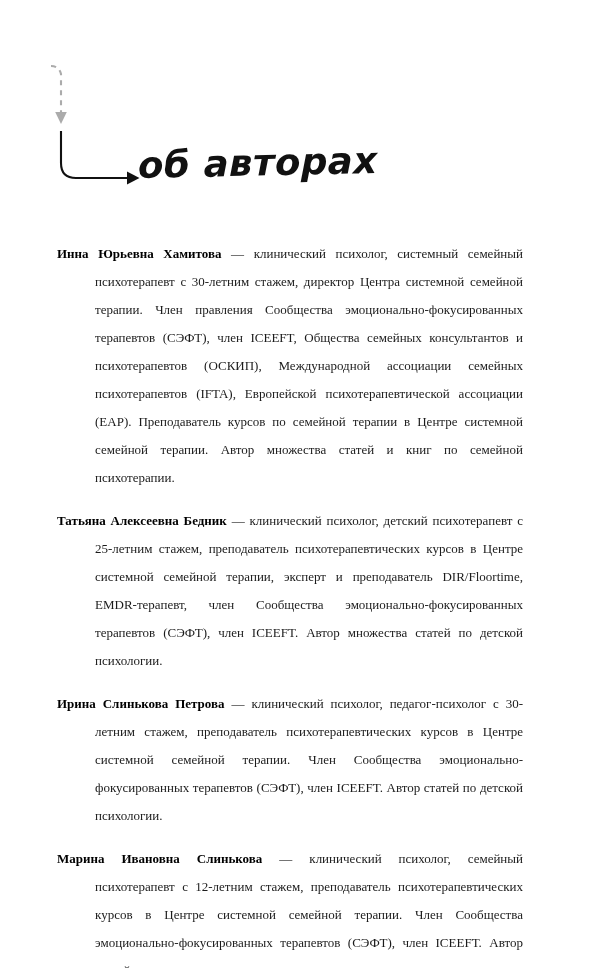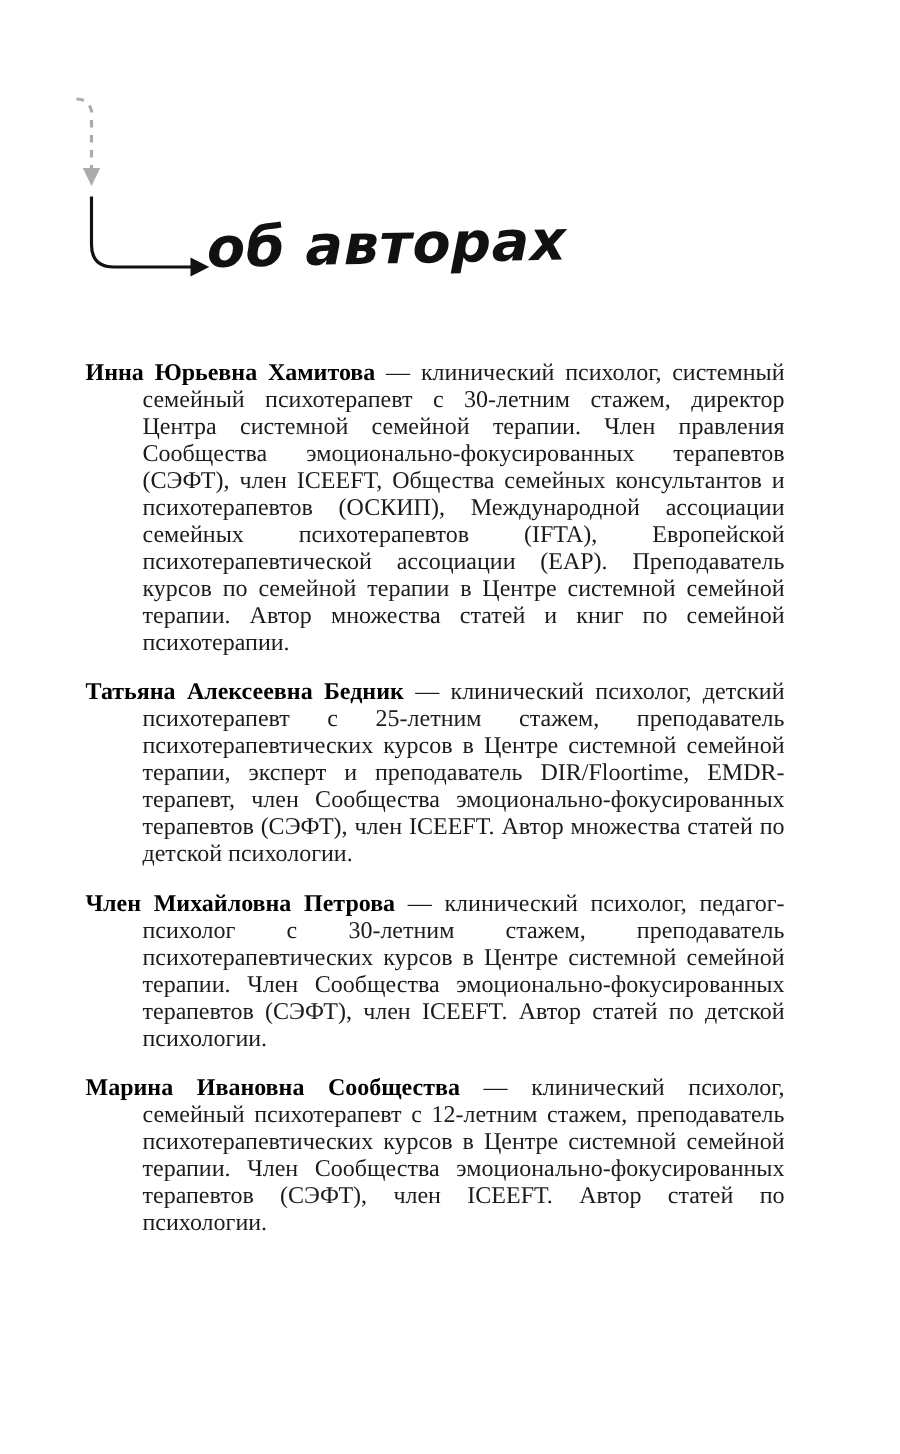--- a/index.html
+++ b/index.html
@@ -68,22 +68,22 @@
     top: 240px;
     width: 466px;
   }
 
   .bio {
     margin: 0 0 15px 0;
     padding: 0 0 0 38px;
     text-indent: -38px;
     text-align: justify;
     text-justify: inter-word;
-    font-size: 16px;
-    line-height: 18px;
+    font-size: 13px;
+    line-height: 28px;
     color: #1b1b1b;
     hyphens: manual;
   }
 
   .bio:last-child {
     margin-bottom: 0;
   }
 
   .bio .name {
     font-weight: bold;
@@ -109,19 +109,19 @@
   </svg>
 
   <div class="chapter-title">об авторах</div>
 
   <div class="bios">
 
     <p class="bio"><span class="name">Инна Юрьевна Хамитова</span><span> — </span><span>клинический психолог, системный семейный психотерапевт с 30-летним стажем, директор Центра системной семейной терапии. Член правления Сообщества эмоционально-фокусированных терапевтов (СЭФТ), член ICEEFT, Общества семейных консультантов и психотерапевтов (ОСКИП), Международной ассоциации семейных психотерапевтов (IFTA), Европейской психотерапевтической ассоциации (EAP). Преподаватель курсов по семейной терапии в Центре системной семейной терапии. Автор множества статей и книг по семейной психотерапии.</span></p>
 
     <p class="bio"><span class="name">Татьяна Алексеевна Бедник</span><span> — </span><span>клинический психолог, детский психотерапевт с 25-летним стажем, преподаватель психотерапевтических курсов в Центре системной семейной терапии, эксперт и преподаватель DIR/Floortime, EMDR-терапевт, член Сообщества эмоционально-фокусированных терапевтов (СЭФТ), член ICEEFT. Автор множества статей по детской психологии.</span></p>
 
-    <p class="bio"><span class="name">Член Михайловна Петрова</span><span> — </span><span>клинический психолог, педагог-психолог с 30-летним стажем, преподаватель психотерапевтических курсов в Центре системной семейной терапии. Член Сообщества эмоционально-фокусированных терапевтов (СЭФТ), член ICEEFT. Автор статей по детской психологии.</span></p>
+    <p class="bio"><span class="name">Ирина Слинькова Петрова</span><span> — </span><span>клинический психолог, педагог-психолог с 30-летним стажем, преподаватель психотерапевтических курсов в Центре системной семейной терапии. Член Сообщества эмоционально-фокусированных терапевтов (СЭФТ), член ICEEFT. Автор статей по детской психологии.</span></p>
 
-    <p class="bio"><span class="name">Марина Ивановна Сообщества</span><span> — </span><span>клинический психолог, семейный психотерапевт с 12-летним стажем, преподаватель психотерапевтических курсов в Центре системной семейной терапии. Член Сообщества эмоционально-фокусированных терапевтов (СЭФТ), член ICEEFT. Автор статей по психологии.</span></p>
+    <p class="bio"><span class="name">Марина Ивановна Слинькова</span><span> — </span><span>клинический психолог, семейный психотерапевт с 12-летним стажем, преподаватель психотерапевтических курсов в Центре системной семейной терапии. Член Сообщества эмоционально-фокусированных терапевтов (СЭФТ), член ICEEFT. Автор статей по психологии.</span></p>
 
   </div>
 
 </div>
 
 </body></html>

